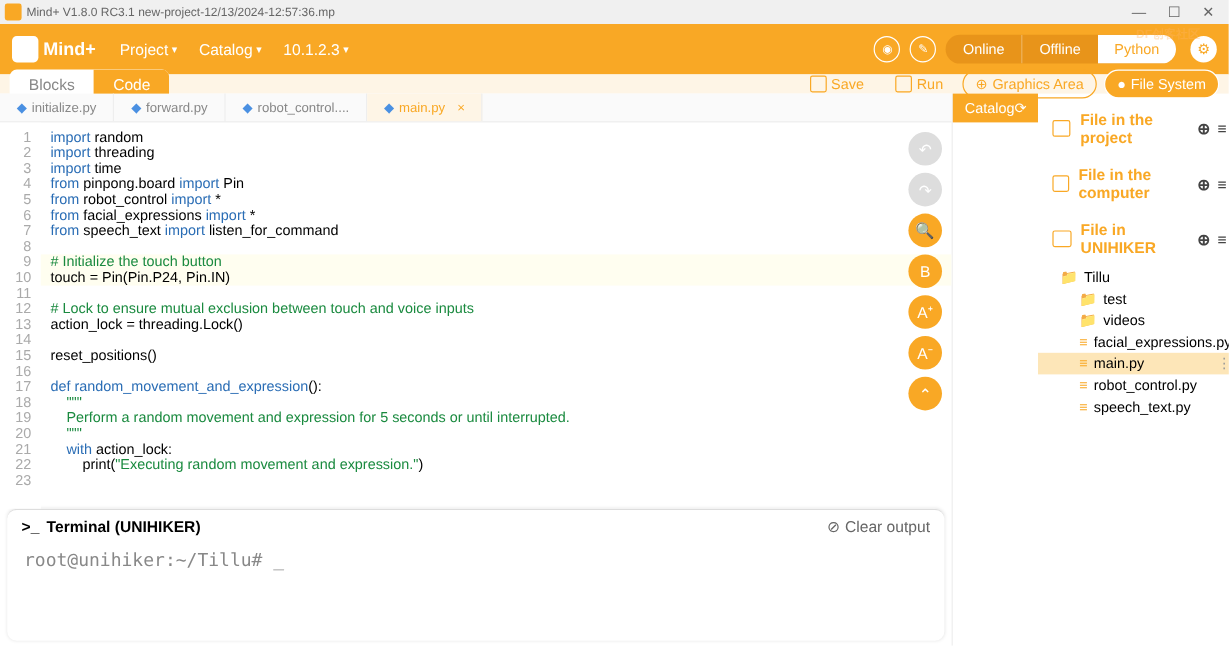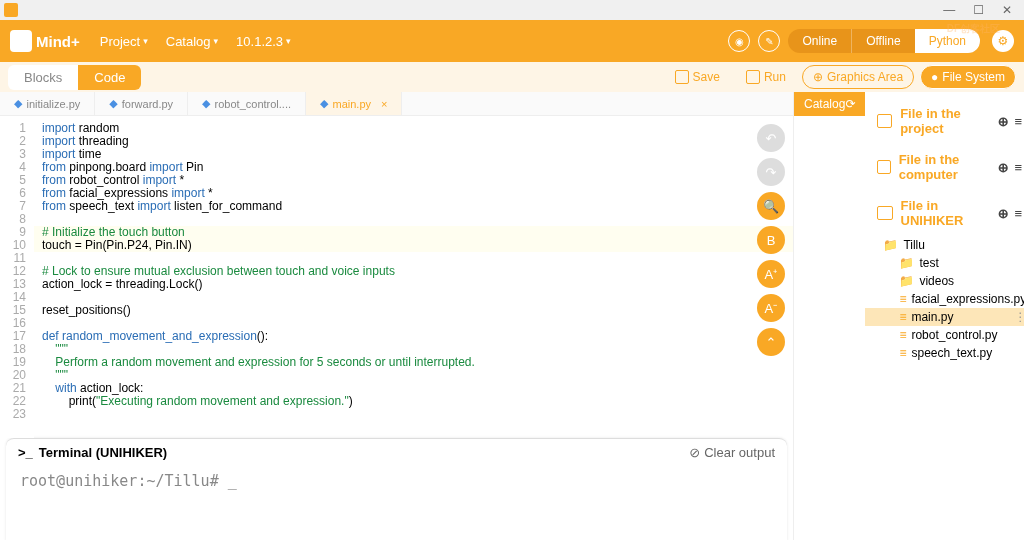--- a/index.html
+++ b/index.html
@@ -13,21 +13,21 @@
 .menu{display:flex;gap:18px;margin-left:20px;font-size:13px}
 .menu-item{display:flex;align-items:center;gap:3px;cursor:pointer}
 .menu-item::after{content:"▾";font-size:9px}
 .tb-right{margin-left:auto;display:flex;gap:8px;align-items:center}
 .circ{width:22px;height:22px;border:1.5px solid #fff;border-radius:50%;display:flex;align-items:center;justify-content:center;font-size:10px}
 .online-box{display:flex;background:#e8941a;border-radius:12px;overflow:hidden;height:24px}
 .online{padding:0 14px;display:flex;align-items:center;font-size:12px}
 .python{background:#fff;color:#f9a825;padding:0 14px;display:flex;align-items:center;font-size:12px}
 .gear{width:22px;height:22px;background:#fff;border-radius:50%;display:flex;align-items:center;justify-content:center;color:#f9a825;margin-left:4px}
 .watermark{position:absolute;top:22px;right:24px;font-size:10px;color:rgba(255,180,100,0.35);font-weight:bold;z-index:10}
-.actionbar{height:30px;background:#fef5e6;display:flex;align-items:center;padding:0 8px}
+.actionbar{height:16px;background:#fef5e6;display:flex;align-items:center;padding:0 8px}
 .tabs{display:flex;background:#fff;border-radius:6px;overflow:hidden}
 .tab{padding:5px 16px;font-size:13px;cursor:pointer}
 .tab.active{background:#f9a825;color:#fff}
 .tab.inactive{color:#888}
 .ab-right{margin-left:auto;display:flex;gap:6px}
 .ab-btn{display:flex;align-items:center;gap:4px;padding:4px 10px;color:#f9a825;font-size:12px;cursor:pointer;border-radius:4px}
 .ab-btn .bi{width:14px;height:14px;border:1.5px solid #f9a825;border-radius:2px}
 .ab-btn.pill{border:1.5px solid #fff;border-radius:14px;background:#f9a825;color:#fff}
 .ab-btn.pill.outline{background:transparent;color:#f9a825;border-color:#f9a825}
 .main{display:flex;height:460px}
@@ -67,20 +67,21 @@
 .tree-item.sel{background:#fde6b8}
 .tree-item .fi{margin-right:5px;color:#f9a825}
 .tree-item .opts{margin-left:auto;color:#999}
 .ind1{padding-left:18px}.ind2{padding-left:34px}
 </style>
 </head>
 <body>
 
 <div class="titlebar">
   <span class="ico"></span>
+  <span>Mind+ V1.8.0 RC3.1    new-project-12/13/2024-12:57:36.mp</span>
   <div class="win">
     <span>—</span>
     <span>☐</span>
     <span>✕</span>
   </div>
 </div>
 
 <div class="topbar">
   <div class="logo"><span class="logo-ico"></span>Mind+</div>
   <div class="menu">

